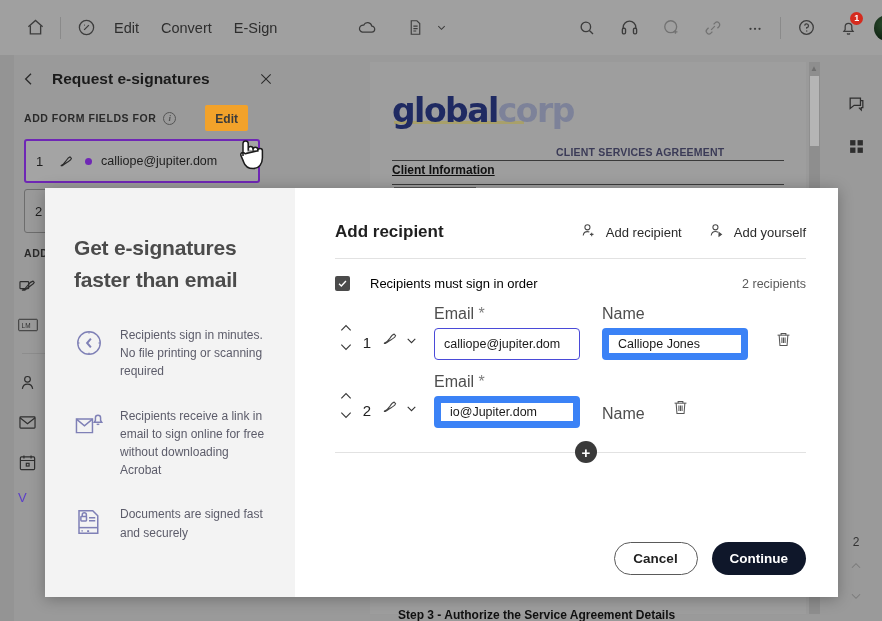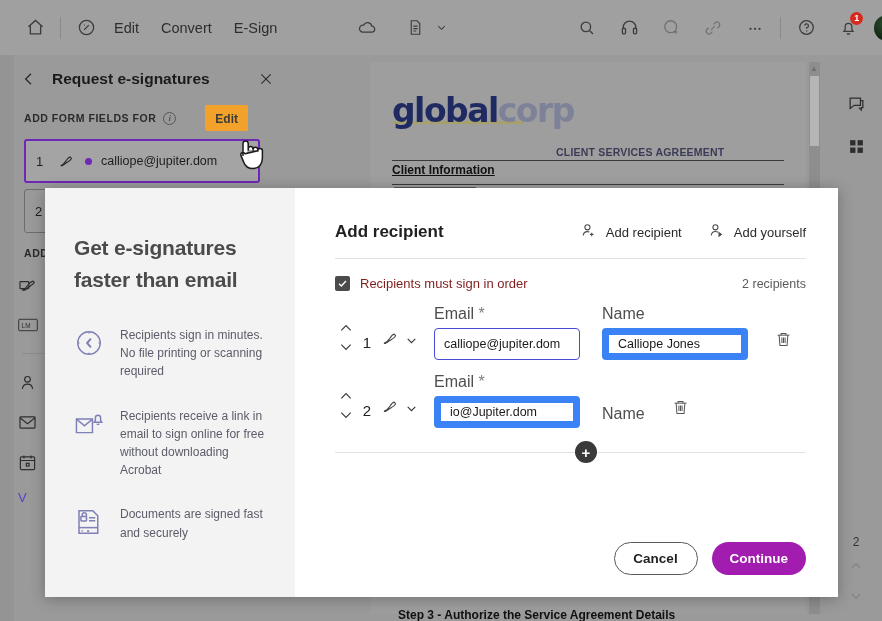--- a/index.html
+++ b/index.html
@@ -164,21 +164,21 @@
   .mhead-actions { margin-left: auto; display: flex; align-items: center; gap: 26px; }
   .mh-btn { display:flex; align-items:center; gap: 9px; font-size: 13px; color: #2a2a2a; }
   .mh-btn svg { color: #4a4a4a; }
   .hr { height: 1px; background: #e2e2e2; margin: 16px 0 0 0; }
 
   .optrow { display:flex; align-items:center; margin-top: 17px; }
   .cbx {
     width: 15px; height: 15px; background: #4b4b4b; border-radius: 2px;
     display:flex; align-items:center; justify-content:center; color:#fff;
   }
-  .optlabel { font-size: 13px; color: #7f1d1d; margin-left: 10px; }
+  .optlabel { font-size: 13px; color: #000000; margin-left: 20px; }
   .rcount { margin-left: auto; font-size: 12.5px; color: #5a5a5a; }
 
   .rlist { margin-top: 14px; }
   .rrow { display: flex; align-items: flex-end; margin-bottom: 13px; }
   .spin { width: 22px; display:flex; flex-direction: column; align-items:center; color:#3a3a3a; padding-bottom: 8px;}
   .spin div { line-height: 7px; }
   .rnum { font-size: 15px; color: #222; width: 20px; text-align:center; padding-bottom: 9px;}
   .rpen { color: #444; padding-bottom: 8px; margin-left: 4px;}
   .rchev { color: #333; padding-bottom: 9px; margin-left: 6px; }
   .fld { margin-left: 16px; }
@@ -202,21 +202,21 @@
   }
 
   .mfoot { position: absolute; right: 32px; bottom: 22px; display: flex; gap: 14px; }
   .btn-cancel {
     min-width: 84px; height: 33px; border-radius: 17px; border: 1.6px solid #5a5a5a;
     background: #fff; color: #1f1f1f; font-size: 13.5px; font-weight: 600;
     display:flex; align-items:center; justify-content:center; padding: 0 18px;
   }
   .btn-continue {
     min-width: 88px; height: 33px; border-radius: 17px; border: none;
-    background: #a21caf; color: #fff; font-size: 13.5px; font-weight: 600;
+    background: #0f172a; color: #fff; font-size: 13.5px; font-weight: 600;
     display:flex; align-items:center; justify-content:center; padding: 0 18px;
   }
 
   
   .cursor { position: absolute; left: 234px; top: 134px; width: 32px; height: 40px; pointer-events:none; }
 </style>
 </head>
 <body>
 
 <div id="root">

